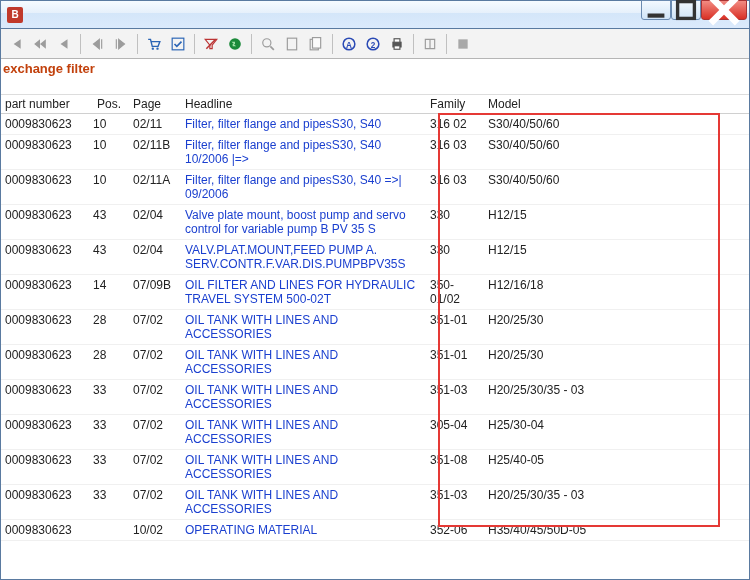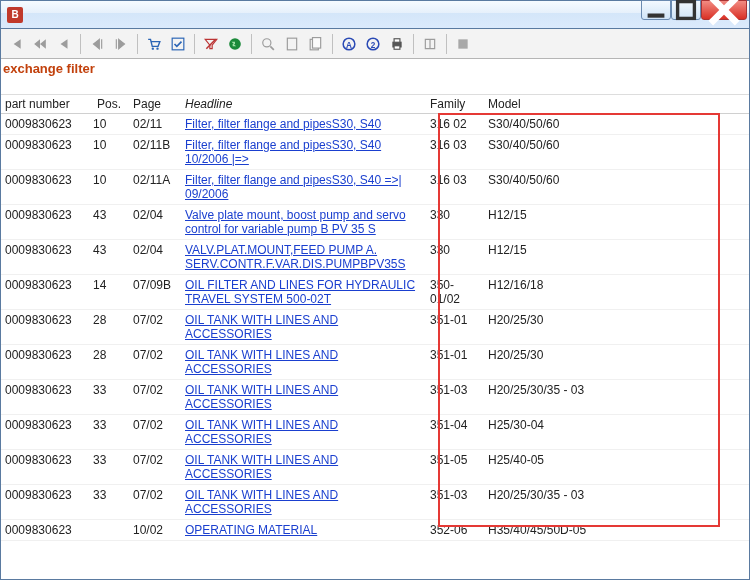--- a/index.html
+++ b/index.html
@@ -59,24 +59,24 @@
     padding:2px 4px; font-size:12px;
     position:sticky; top:0;
   }
   td {
     padding:3px 4px; font-size:12px; vertical-align:top;
     border-bottom:1px solid #f0f0f0; color:#222;
   }
   .c-pn { width:88px; }
   .c-pos{ width:40px;text-align:center; }
   .c-page{ width:52px;margin-left:14px; }
-  .c-head{ width:245px;font-style:italic; }
+  .c-head{ width:245px; }
   .c-fam{ width:58px;margin-left:12px; }
   .c-model{ width:auto; }
-  .headline { color:#1a3fcf;text-decoration:underline; }
+  .headline { color:#1a3fcf; }
   .red-box {
     position:absolute;
     border:2px solid #e53935;
     pointer-events:none;
   }
   .grey-shade { filter:grayscale(60%) opacity(0.7); }
 
 </style>
 </head>
 <body>
@@ -296,29 +296,29 @@
             <td>07/02</td>
             <td class="headline">OIL TANK WITH LINES AND ACCESSORIES</td>
             <td>351-03</td>
             <td>H20/25/30/35 - 03</td>
           </tr>
           <tr>
             <td>0009830623</td>
             <td>33</td>
             <td>07/02</td>
             <td class="headline">OIL TANK WITH LINES AND ACCESSORIES</td>
-            <td>351-04</td>
+            <td>305-04</td>
             <td>H25/30-04</td>
           </tr>
           <tr>
             <td>0009830623</td>
             <td>33</td>
             <td>07/02</td>
             <td class="headline">OIL TANK WITH LINES AND ACCESSORIES</td>
-            <td>351-05</td>
+            <td>351-08</td>
             <td>H25/40-05</td>
           </tr>
           <tr>
             <td>0009830623</td>
             <td>33</td>
             <td>07/02</td>
             <td class="headline">OIL TANK WITH LINES AND ACCESSORIES</td>
             <td>351-03</td>
             <td>H20/25/30/35 - 03</td>
           </tr>

